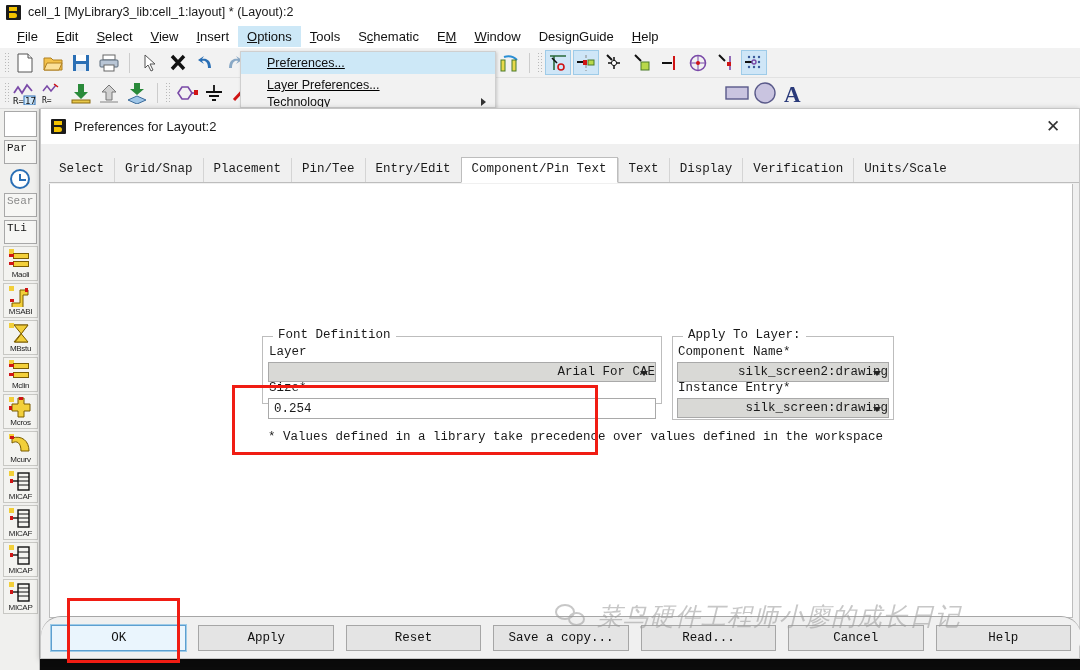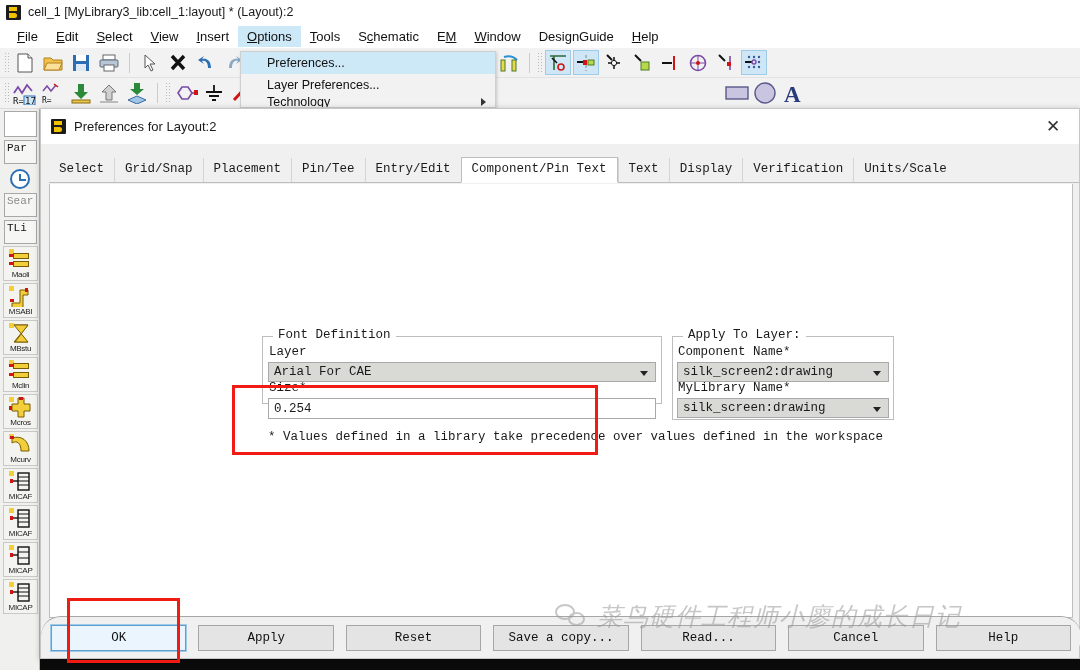--- a/index.html
+++ b/index.html
@@ -138,21 +138,21 @@
     position: absolute; left: 0; top: 0; width: 5px; height: 5px;
     background: #f2cf3a;
   }
 
   
   #options-menu {
     position: absolute; left: 240px; top: 51px;
     width: 256px; height: 57px;
     background: #f2f2f2; border: 1px solid #cfcfcf;
     box-shadow: 1px 1px 3px rgba(0,0,0,0.18);
-    z-index: 60; overflow: hidden;
+    z-index: 60; overflow: hidden; text-decoration: underline;
   }
   .om-item {
     height: 22px; line-height: 22px; font-size: 12.5px; color: #111;
     padding-left: 26px; white-space: nowrap;
   }
   .om-item.hl { background: #cde8f7; }
   .om-item.clip { height: 13px; line-height: 13px; }
   .om-arrow {
     position: absolute; right: 9px; bottom: 1px;
     width: 0; height: 0;
@@ -226,21 +226,21 @@
   .fld-label {
     font-family: "Liberation Mono", monospace;
     font-size: 12.5px; color: #1a1a1a; white-space: nowrap;
   }
   .combo {
     position: relative; height: 20px;
     background: #d9d9d6; border: 1px solid #a9a9a9;
     display: flex; align-items: center;
     padding-left: 5px;
     font-family: "Liberation Mono", monospace;
-    font-size: 12.5px; color: #1a1a1a;
+    font-size: 12.5px; color: #1a1a1a; justify-content: flex-end;
   }
   .combo .caret {
     position: absolute; right: 7px; top: 8px;
     width: 0; height: 0;
     border-top: 5px solid #222;
     border-left: 4px solid transparent;
     border-right: 4px solid transparent;
   }
   .textfield {
     height: 21px; background: #ffffff; border: 1px solid #a9a9a9;
@@ -731,21 +731,21 @@
         </div>
       </div>
 
       <div class="group" style="left:622px; top:152px; width:222px; height:84px;">
         <div class="group-title">Apply To Layer:</div>
         <div class="fld-label" style="position:absolute;left:5px;top:8px;">Component Name*</div>
         <div class="combo" style="position:absolute;left:4px;top:25px;width:212px;">
           <span>silk_screen2:drawing</span>
           <span class="caret"></span>
         </div>
-        <div class="fld-label" style="position:absolute;left:5px;top:44px;">MyLibrary Name*</div>
+        <div class="fld-label" style="position:absolute;left:5px;top:44px;">Instance Entry*</div>
         <div class="combo" style="position:absolute;left:4px;top:61px;width:212px;">
           <span>silk_screen:drawing</span>
           <span class="caret"></span>
         </div>
       </div>
 
       <div class="footnote" style="left:218px; top:246px;">* Values defined in a library take precedence over values defined in the workspace</div>
     </div>
 
     <div id="buttonbar">

